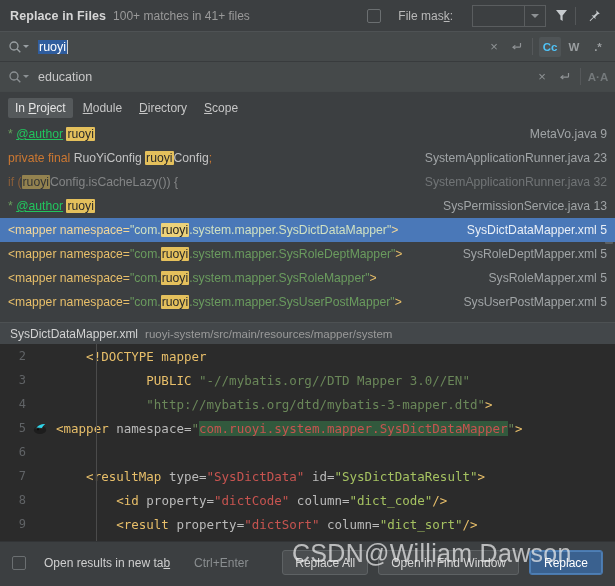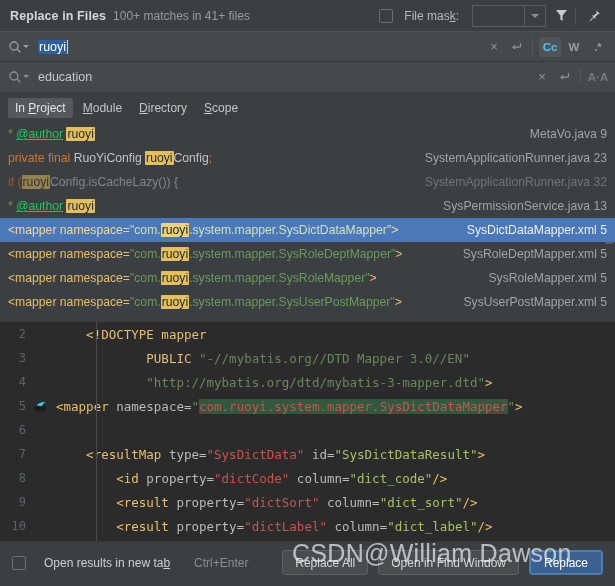--- a/index.html
+++ b/index.html
@@ -11,21 +11,21 @@
     -webkit-font-smoothing:antialiased;
   }
   .dialog{position:relative;width:615px;height:583px;background:#3c3f41;display:flex;flex-direction:column;}
 
   
   .hdr{height:31px;display:flex;align-items:center;padding:0 10px;flex:0 0 auto;background:#3c3f41;}
   .hdr-title{font-weight:bold;color:#d6d6d6;font-size:12.5px;letter-spacing:.1px;}
   .hdr-sub{margin-left:7px;color:#9a9a9a;font-size:12px;}
   .hdr-spacer{flex:1;}
   .chk{width:12px;height:12px;border:1px solid #6b6f71;background:#3c3f41;border-radius:2px;display:inline-block;flex:0 0 auto;}
-  .filemask-wrap{display:flex;align-items:center;gap:11px;color:#b5b5b5;justify-content:space-between;}
+  .filemask-wrap{display:flex;align-items:center;gap:17px;color:#b5b5b5;justify-content:space-between;}
   .filemask-label{font-size:12px;color:#b9b9b9;}
   .filemask-label u{text-decoration:underline;}
   .combo{width:72px;height:20px;border:1px solid #5a5d5f;background:#3c3f41;display:flex;align-items:stretch;margin-left:2px;}
   .combo .fld{flex:1;}
   .combo .arrowbox{width:20px;border-left:1px solid #5a5d5f;display:flex;align-items:center;justify-content:center;}
   .caret{width:0;height:0;border-left:4px solid transparent;border-right:4px solid transparent;border-top:4px solid #8d9194;}
   .icobtn{width:22px;height:22px;display:flex;align-items:center;justify-content:center;margin-left:4px;}
   .vsep{width:1px;height:18px;background:#545759;margin:0 3px;}
 
   
@@ -224,20 +224,24 @@
       <div class="rrow">
         <span class="rcode"><span class="c-tag">&lt;mapper namespace=</span><span class="c-str">"com.</span><span class="hl">ruoyi</span><span class="c-str">.system.mapper.SysRoleMapper"</span><span class="c-tag">&gt;</span></span>
         <span class="rfile">SysRoleMapper.xml 5</span>
       </div>
       <div class="rrow">
         <span class="rcode"><span class="c-tag">&lt;mapper namespace=</span><span class="c-str">"com.</span><span class="hl">ruoyi</span><span class="c-str">.system.mapper.SysUserPostMapper"</span><span class="c-tag">&gt;</span></span>
         <span class="rfile">SysUserPostMapper.xml 5</span>
       </div>
     </div>
 
+  <div class="pathbar">
+    <span class="path-file">SysDictDataMapper.xml</span>
+    <span class="path-dir">ruoyi-system/src/main/resources/mapper/system</span>
+  </div>
 
   <div class="preview" id="preview">
     <div class="prev-vline"></div>
   <div class="cline"><span class="gut">2</span><span class="icong"></span><span class="ctext"><span class="k-white">    </span><span class="k-tag">&lt;!DOCTYPE mapper</span></span></div>
       <div class="cline"><span class="gut">3</span><span class="icong"></span><span class="ctext"><span class="k-white">            </span><span class="k-tag">PUBLIC </span><span class="k-str">"-//mybatis.org//DTD Mapper 3.0//EN"</span></span></div>
       <div class="cline"><span class="gut">4</span><span class="icong"></span><span class="ctext"><span class="k-white">            </span><span class="k-str">"http://mybatis.org/dtd/mybatis-3-mapper.dtd"</span><span class="k-tag">&gt;</span></span></div>
       <div class="cline"><span class="gut">5</span><span class="icong"><svg width="16" height="14" viewBox="0 0 16 14">
             <ellipse cx="7" cy="9" rx="6.2" ry="4" fill="#1d1d1d"></ellipse>
             <path d="M2 8 Q6 1 13 2 Q10 5 9.5 8 Z" fill="#2b2b2b"></path>
             <path d="M3.5 6.5 Q7 2.5 12.2 3 Q9.5 5.2 8.8 7 Z" fill="#2fd4e8"></path>

